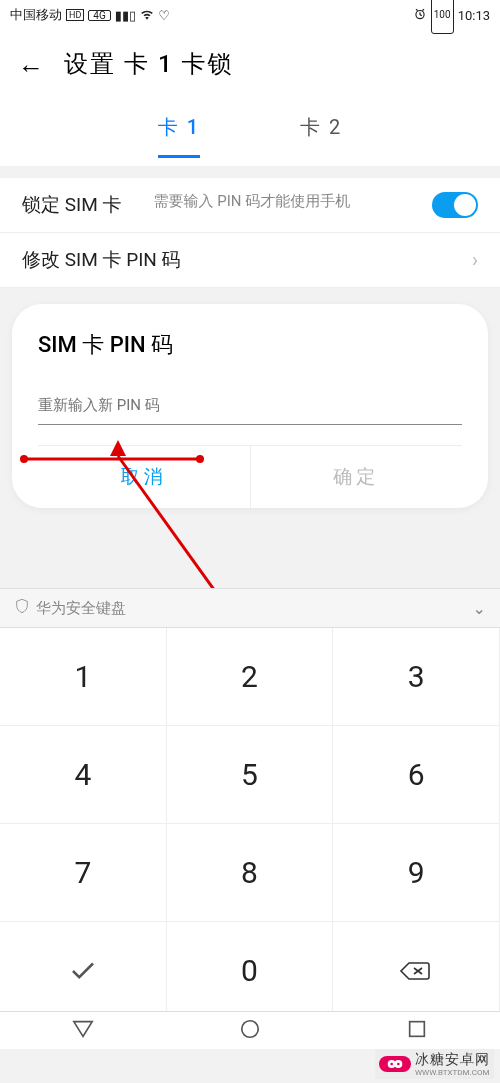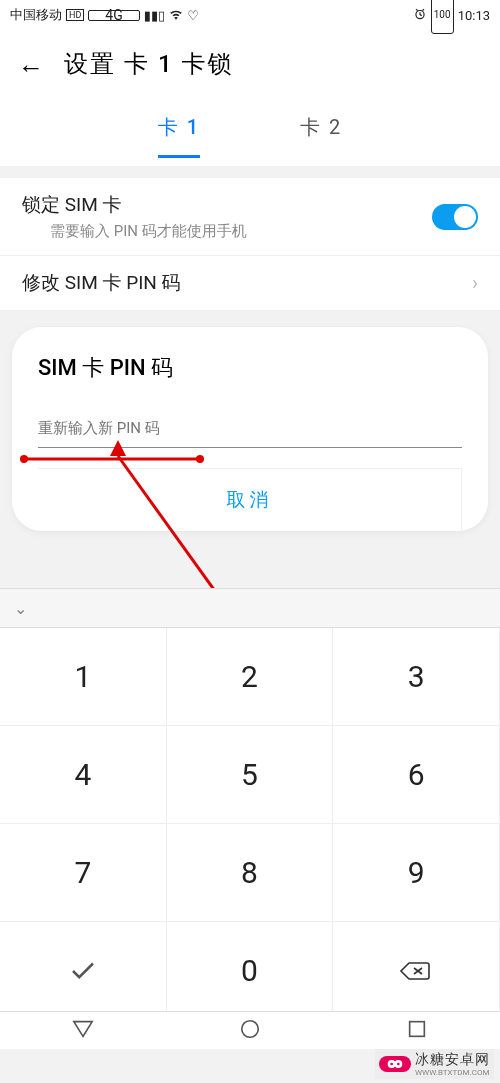--- a/index.html
+++ b/index.html
@@ -17,21 +17,21 @@
   .header-title { font-size: 24px; font-weight: 500; letter-spacing: 2px; }
 
   
   .tabs { background: #fff; display: flex; justify-content: center; gap: 100px; padding: 24px 0 8px 0; }
   .tab { font-size: 20px; color: #555; padding-bottom: 14px; cursor: pointer; letter-spacing: 2px; }
   .tab.active { color: #0a7cff; border-bottom: 3px solid #0a7cff; font-weight: 500; }
 
   
   .settings-group { background: #fff; margin-top: 12px; }
   .list-item { padding: 14px 22px; display: flex; align-items: center; justify-content: space-between; border-bottom: 1px solid #eee; }
-  .li-left { display: flex; flex-direction: column; gap: 4px; }
+  .li-left { display: flex; flex-direction: row; gap: 4px; }
   .li-title { font-size: 19px; color: #222; }
   .li-sub { font-size: 15px; color: #888; margin-left: 28px; }
   .toggle { width: 46px; height: 26px; background: #0a9df0; border-radius: 13px; position: relative; cursor: pointer; }
   .toggle::after { content: ""; position: absolute; right: 2px; top: 2px; width: 22px; height: 22px; background: #fff; border-radius: 50%; }
   .chev { color: #bbb; font-size: 20px; }
 
   
   .dialog { background: #fff; margin: 16px 12px 0 12px; border-radius: 30px; padding: 26px 26px 0 26px; box-shadow: 0 2px 8px rgba(0,0,0,.05); position: relative; }
   .dialog-title { font-size: 22px; font-weight: 500; margin-bottom: 30px; }
   .pin-field { width: 100%; border: none; border-bottom: 1px solid #888; font-size: 15px; padding: 6px 0 10px 0; color: #888; background: transparent; outline: none; }
@@ -60,21 +60,21 @@
   .wm-text-cn { color: #333; font-weight: 500; letter-spacing: 1px; }
   .wm-text-en { font-size: 8px; color: #888; display:block; line-height:8px; }
 </style>
 </head>
 <body>
 
 <div class="status-bar">
   <div class="sb-left">
     <span>中国移动</span>
     <span class="hd-badge">HD</span>
-    <span class="sb-icon" style="font-size:14px;border:1px solid #222;padding:0 16px;border-radius:2px;line-height:9px;">4G</span>
+    <span class="sb-icon" style="font-size:10px;border:1px solid #222;padding:0 4px;border-radius:2px;line-height:9px;">4G</span>
     <span class="sb-icon">▮▮▯</span>
     <span class="sb-icon">
       <svg width="14" height="12" viewBox="0 0 24 20">
           <path d="M12 20l-3-4c2-1 4-1 6 0l-3 4zm-6-8c4-3 8-3 12 0l-2 2c-3-2-5-2-8 0l-2-2zm-4-4c6-5 14-5 20 0l-2 2c-5-4-11-4-16 0l-2-2z" fill="#222"></path>
         </svg>
     </span>
     <span class="sb-icon">♡</span>
   </div>
   <div class="sb-right">
     <span class="sb-icon">
@@ -110,36 +110,45 @@
     <span class="li-title">修改 SIM 卡 PIN 码</span>
     <span class="chev">›</span>
   </div>
 </div>
 
 <div class="dialog">
   <div class="dialog-title">SIM 卡 PIN 码</div>
   <input class="pin-field" type="text" readonly="" placeholder="重新输入新 PIN 码" style="">
   <div class="dialog-actions">
     <div class="dlg-btn dlg-cancel">取消</div>
+    <div class="dlg-btn dlg-ok">确定</div>
   </div>
 </div>
 
 <svg style="position:absolute;left:0;top:0;width:500px;height:1083px;pointer-events:none;">
 
   <line x1="24" y1="459" x2="200" y2="459" stroke="#d00" stroke-width="3"></line>
   <circle cx="24" cy="459" r="4" fill="#d00"></circle>
   <circle cx="200" cy="459" r="4" fill="#d00"></circle>
 
   <polygon points="118,440 110,456 126,456" fill="#d00"></polygon>
 
   <line x1="118" y1="456" x2="365" y2="800" stroke="#d00" stroke-width="3"></line>
   <polygon points="365,800 353,790 360,782" fill="#d00"></polygon>
 </svg>
 
 <div class="kb-bar">
+  <div class="kb-bar-left">
+    <span>
+      <svg width="16" height="16" viewBox="0 0 24 24">
+          <path d="M12 2l8 3v6c0 5-3 9-8 11-5-2-8-6-8-11V5l8-3z" fill="none" stroke="#999" stroke-width="1.5"></path>
+        </svg>
+    </span>
+    <span>华为安全键盘</span>
+  </div>
   <span class="kb-collapse">⌄</span>
 </div>
 
 <div class="keypad">
   <div class="key">1</div>
   <div class="key">2</div>
   <div class="key">3</div>
   <div class="key">4</div>
   <div class="key">5</div>
   <div class="key">6</div>

